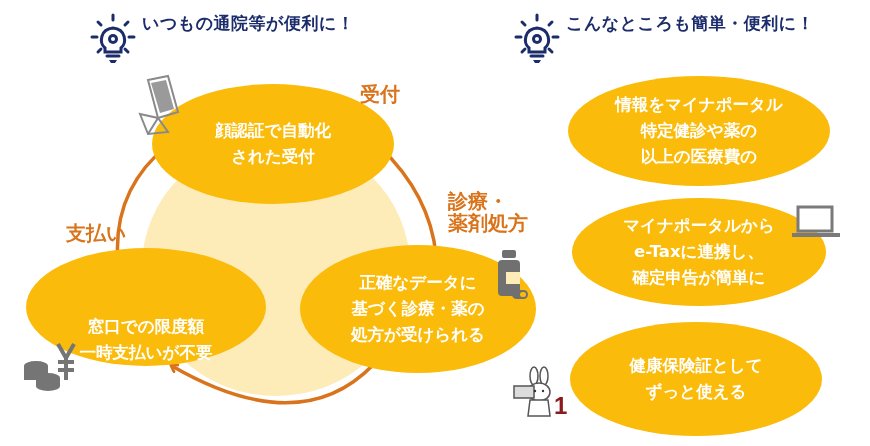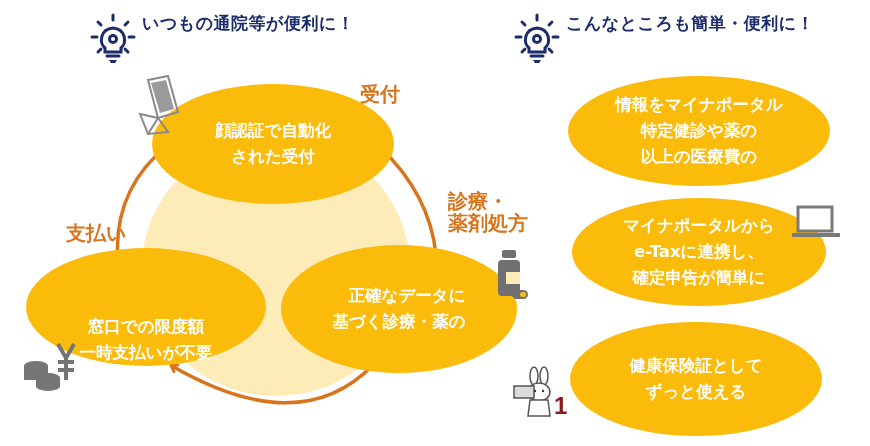--- a/index.html
+++ b/index.html
@@ -71,24 +71,25 @@
   <path d="M118 262 Q112 190 168 145" fill="none" stroke="#d9741c" stroke-width="3.5" marker-end="url(#ah)"></path>
 </svg>
 
 <div class="ellipse" style="left:152px; top:84px; width:242px; height:120px;">
   <div>
     <span>顔認証で自動化</span>
     <span>された受付</span>
   </div>
 </div>
 
-<div class="ellipse" style="left:281px; top:245px; width:236px; height:128px;text-align:right;">
+<div class="ellipse" style="left:300px; top:245px; width:236px; height:128px;">
   <div>
     <span>正確なデータに</span>
     <span>基づく診療・薬の</span>
+    <span>処方が受けられる</span>
   </div>
 </div>
 
 <div class="ellipse" style="left:26px; top:248px; width:240px; height:118px;align-items:flex-end;">
   <div>
     <span>窓口での限度額</span>
     <span>一時支払いが不要</span>
   </div>
 </div>
 

